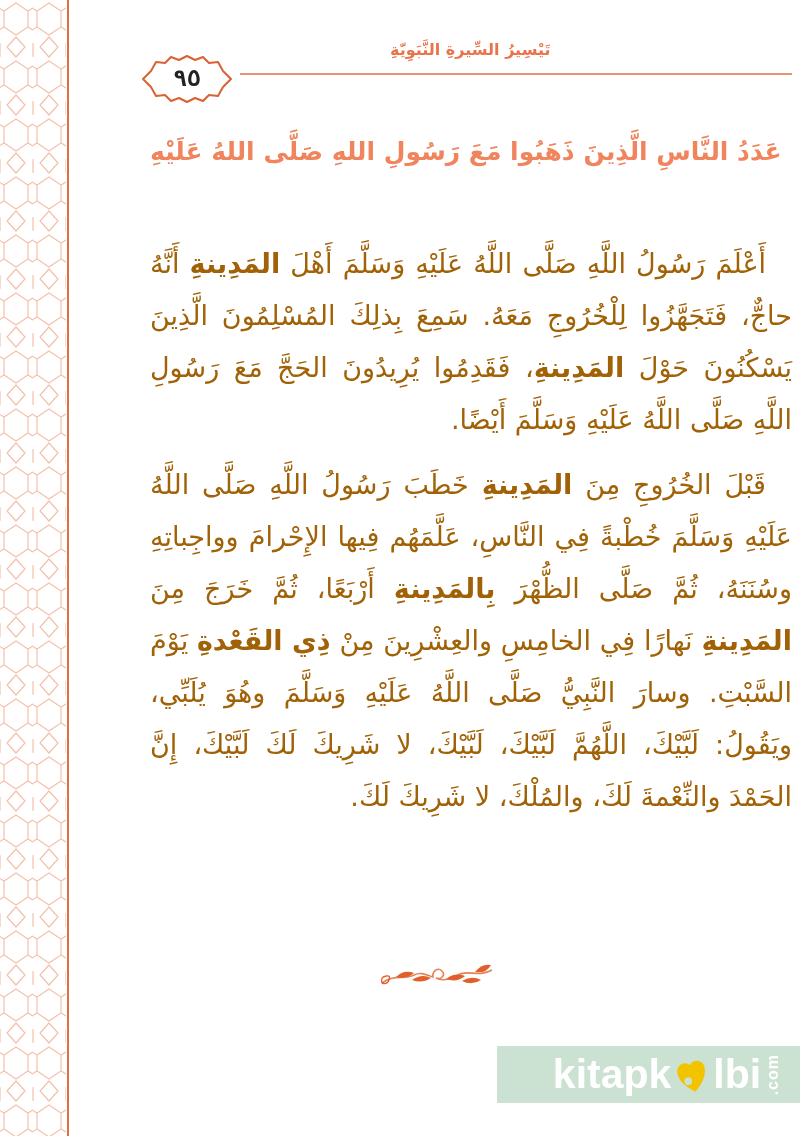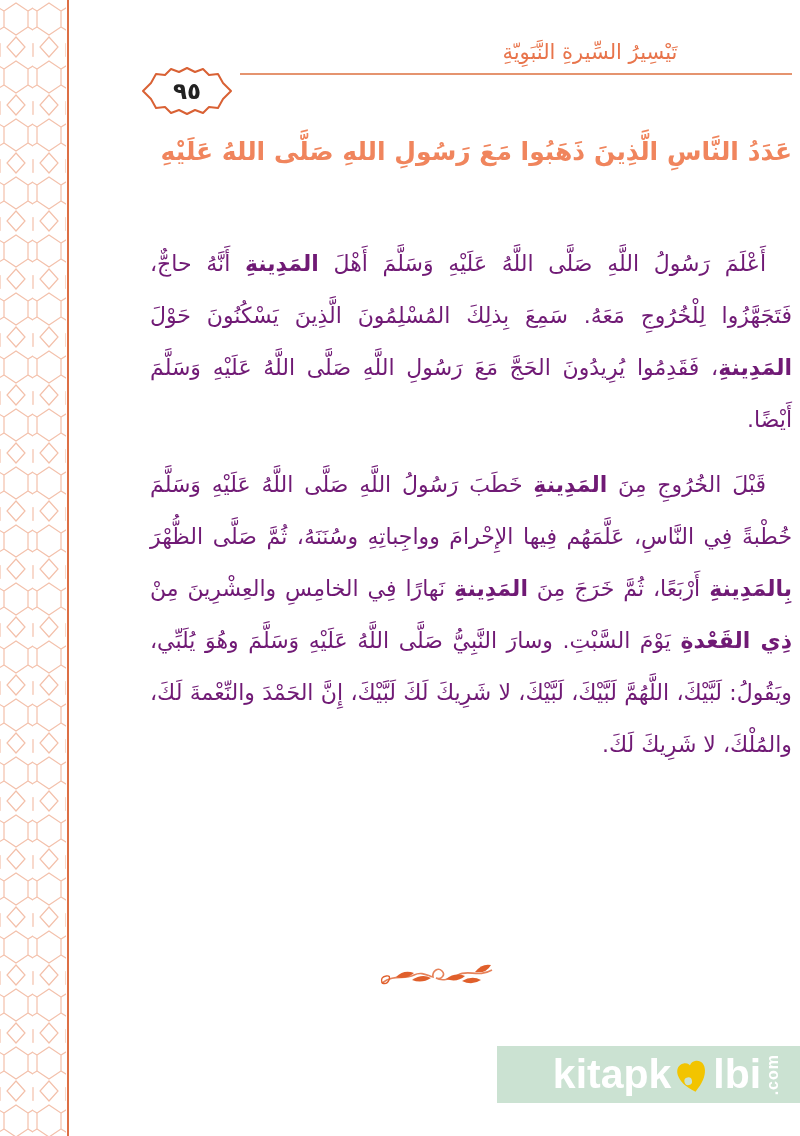--- a/index.html
+++ b/index.html
@@ -7,44 +7,44 @@
     position:relative;
     width:800px;height:1136px;
     background:#ffffff;
     overflow:hidden;
     font-family:"DejaVu Sans",sans-serif;
   }
   
   .side-border{position:absolute;left:0;top:0;width:66px;height:1136px;}
   .side-line{position:absolute;left:67px;top:0;width:2px;height:1136px;background:#dd6f45;}
   
-  .medallion{position:absolute;left:141px;top:62px;width:92px;height:58px;}
+  .medallion{position:absolute;left:141px;top:50px;width:92px;height:58px;font-family:Liberation Mono, monospace;}
   .medallion svg{position:absolute;left:0;top:0;}
   .medallion .num{
     position:absolute;left:0;top:0;width:92px;height:58px;
     display:flex;align-items:center;justify-content:center;
     font-size:23px;color:#222;font-weight:bold;
   }
   .header-rule{position:absolute;left:240px;top:73px;width:552px;height:2px;background:#e5946f;}
   .book-title{
     position:absolute;right:10px;top:40px;width:400px;
-    direction:rtl;text-align:center;
-    color:#e8744b;font-weight:normal;font-size:21px;
+    direction:rtl;text-align:left;
+    color:#e8744b;font-weight:bold;font-size:16px;
   }
   
   .section-heading{
     position:absolute;left:150px;top:128px;width:642px;
-    margin:0;direction:rtl;text-align:right;
+    margin:0;direction:rtl;text-align:left;
     color:#f0855d;font-weight:bold;font-size:25px;line-height:48px;
   }
   
   .body-text{
     position:absolute;left:150px;top:238px;width:642px;
     direction:rtl;text-align:justify;
-    color:#701a75;font-size:22px;line-height:52px;
+    color:#a16207;font-size:27px;line-height:52px;
   }
   .body-text p{margin:0 0 13px 0;text-indent:26px;text-align-last:right;}
   .body-text p.center-last{text-align-last:center;}
   .body-text .bold{font-weight:bold;}
   
   .divider-ornament{position:absolute;left:378px;top:950px;width:120px;height:46px;}
   
   .watermark{
     position:absolute;left:497px;top:1046px;width:342px;height:57px;
     background:#cbe2d2;

